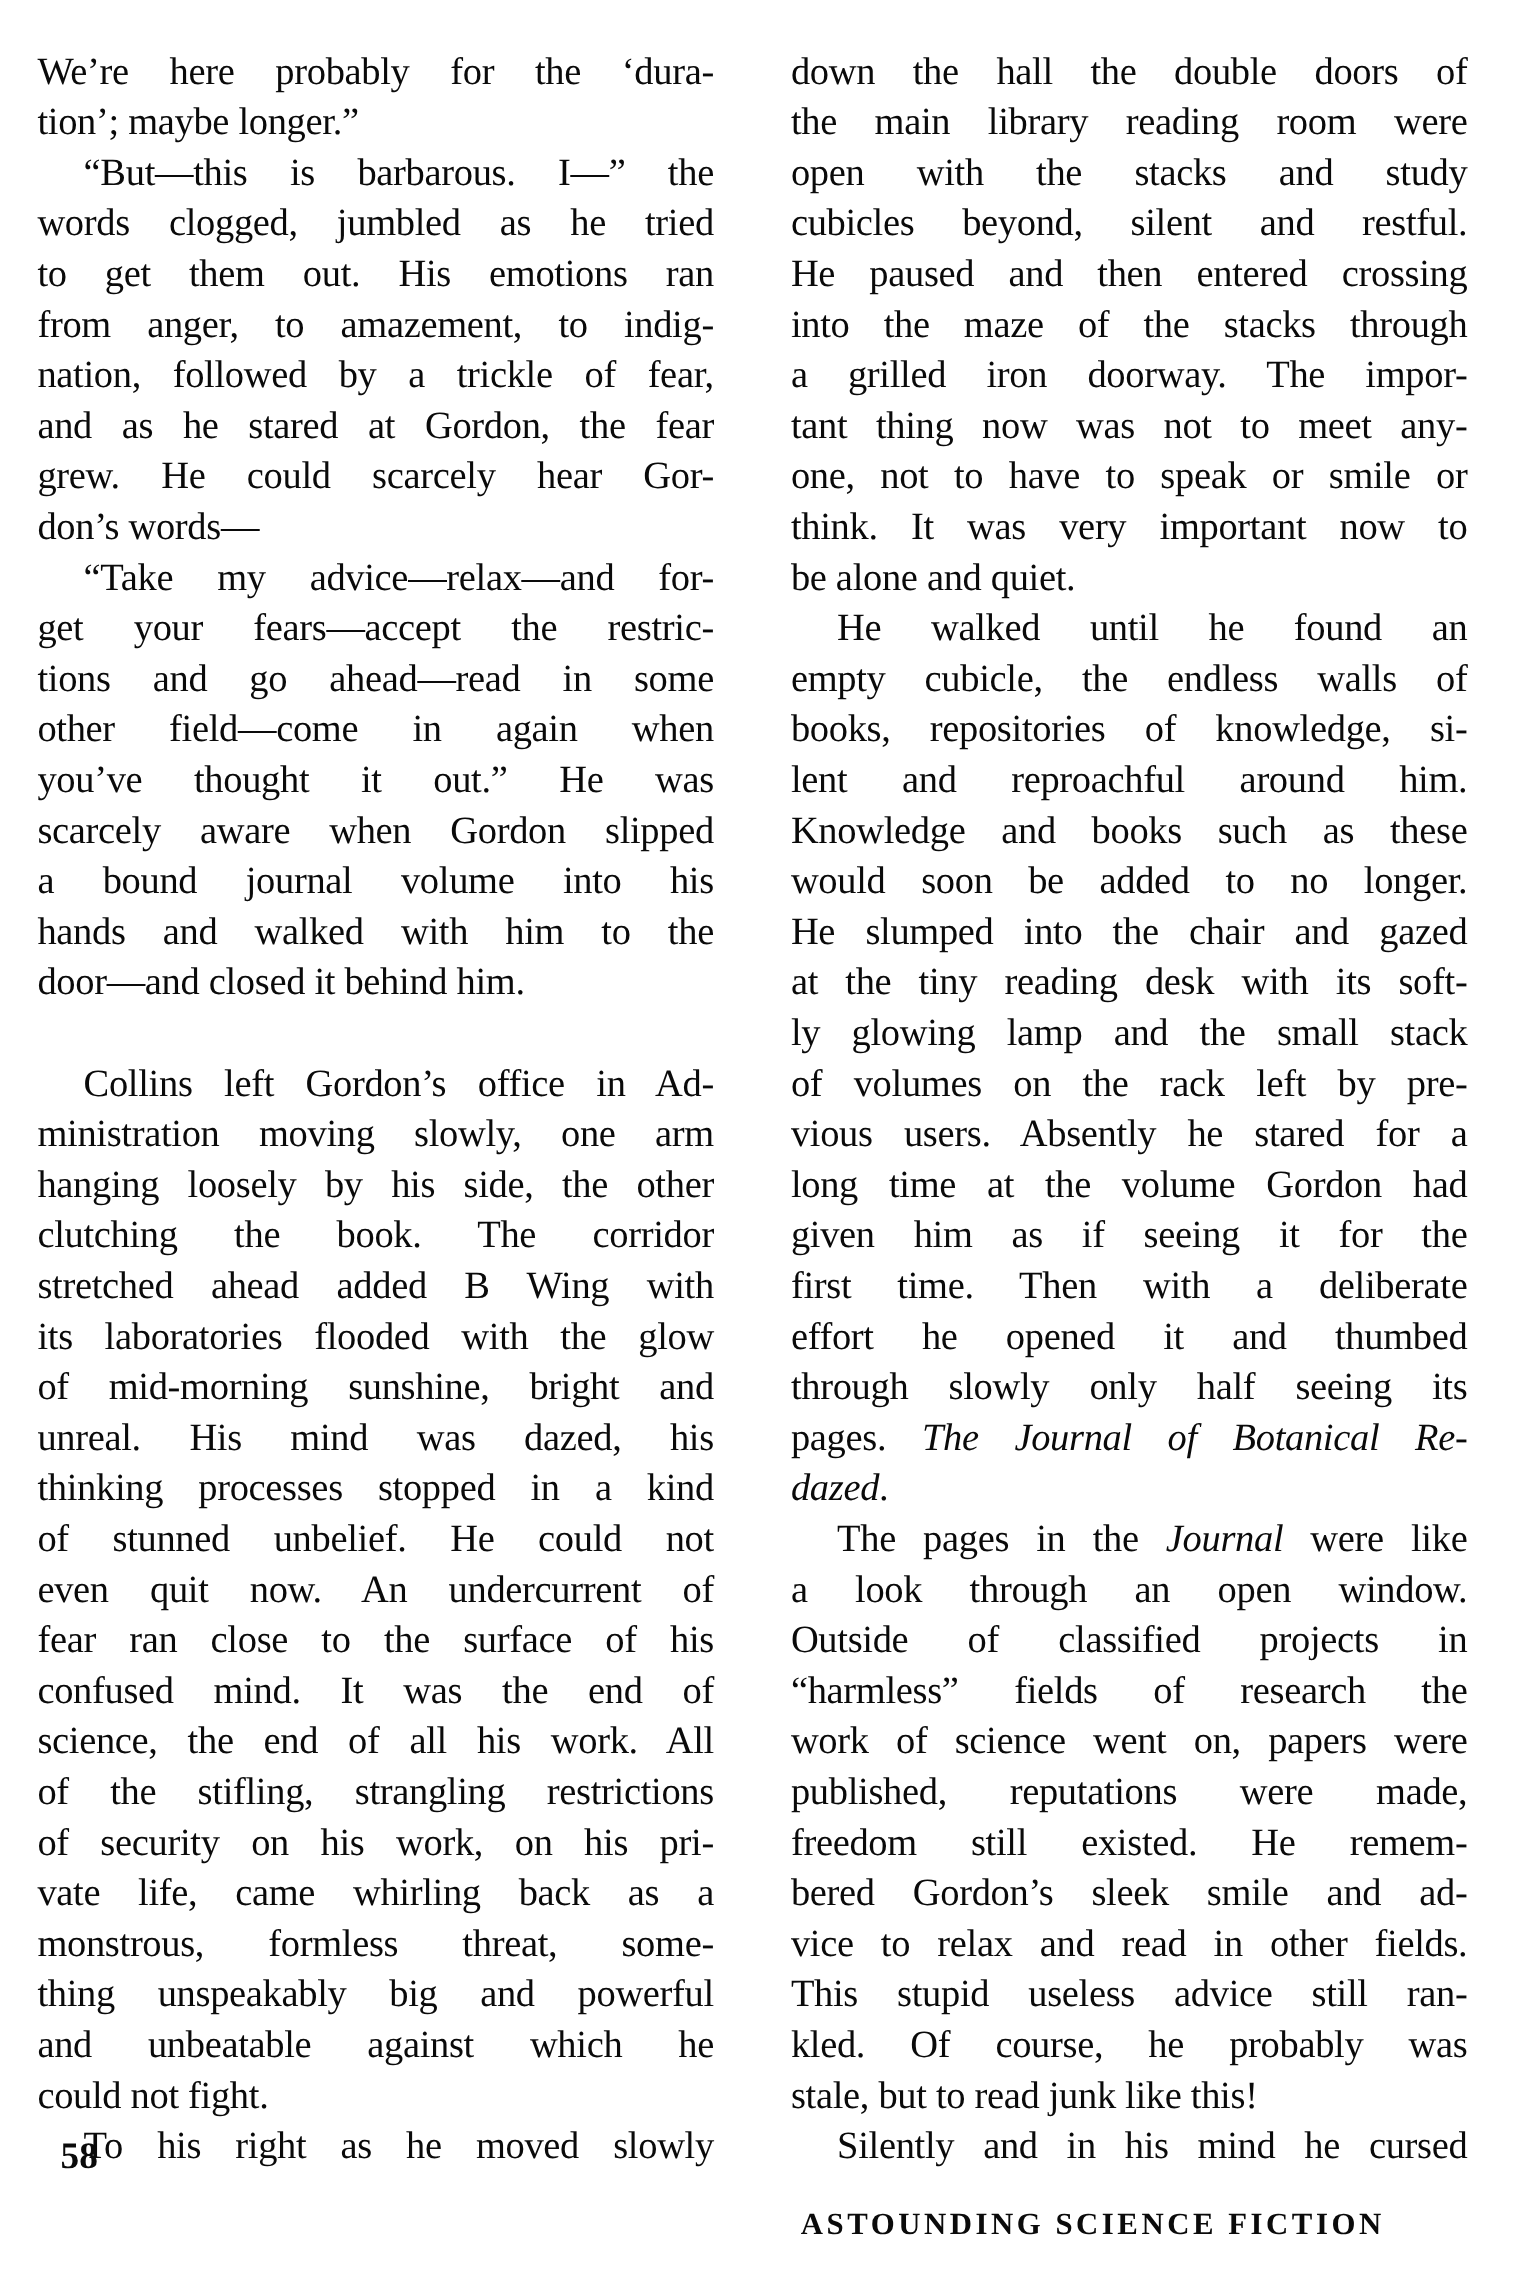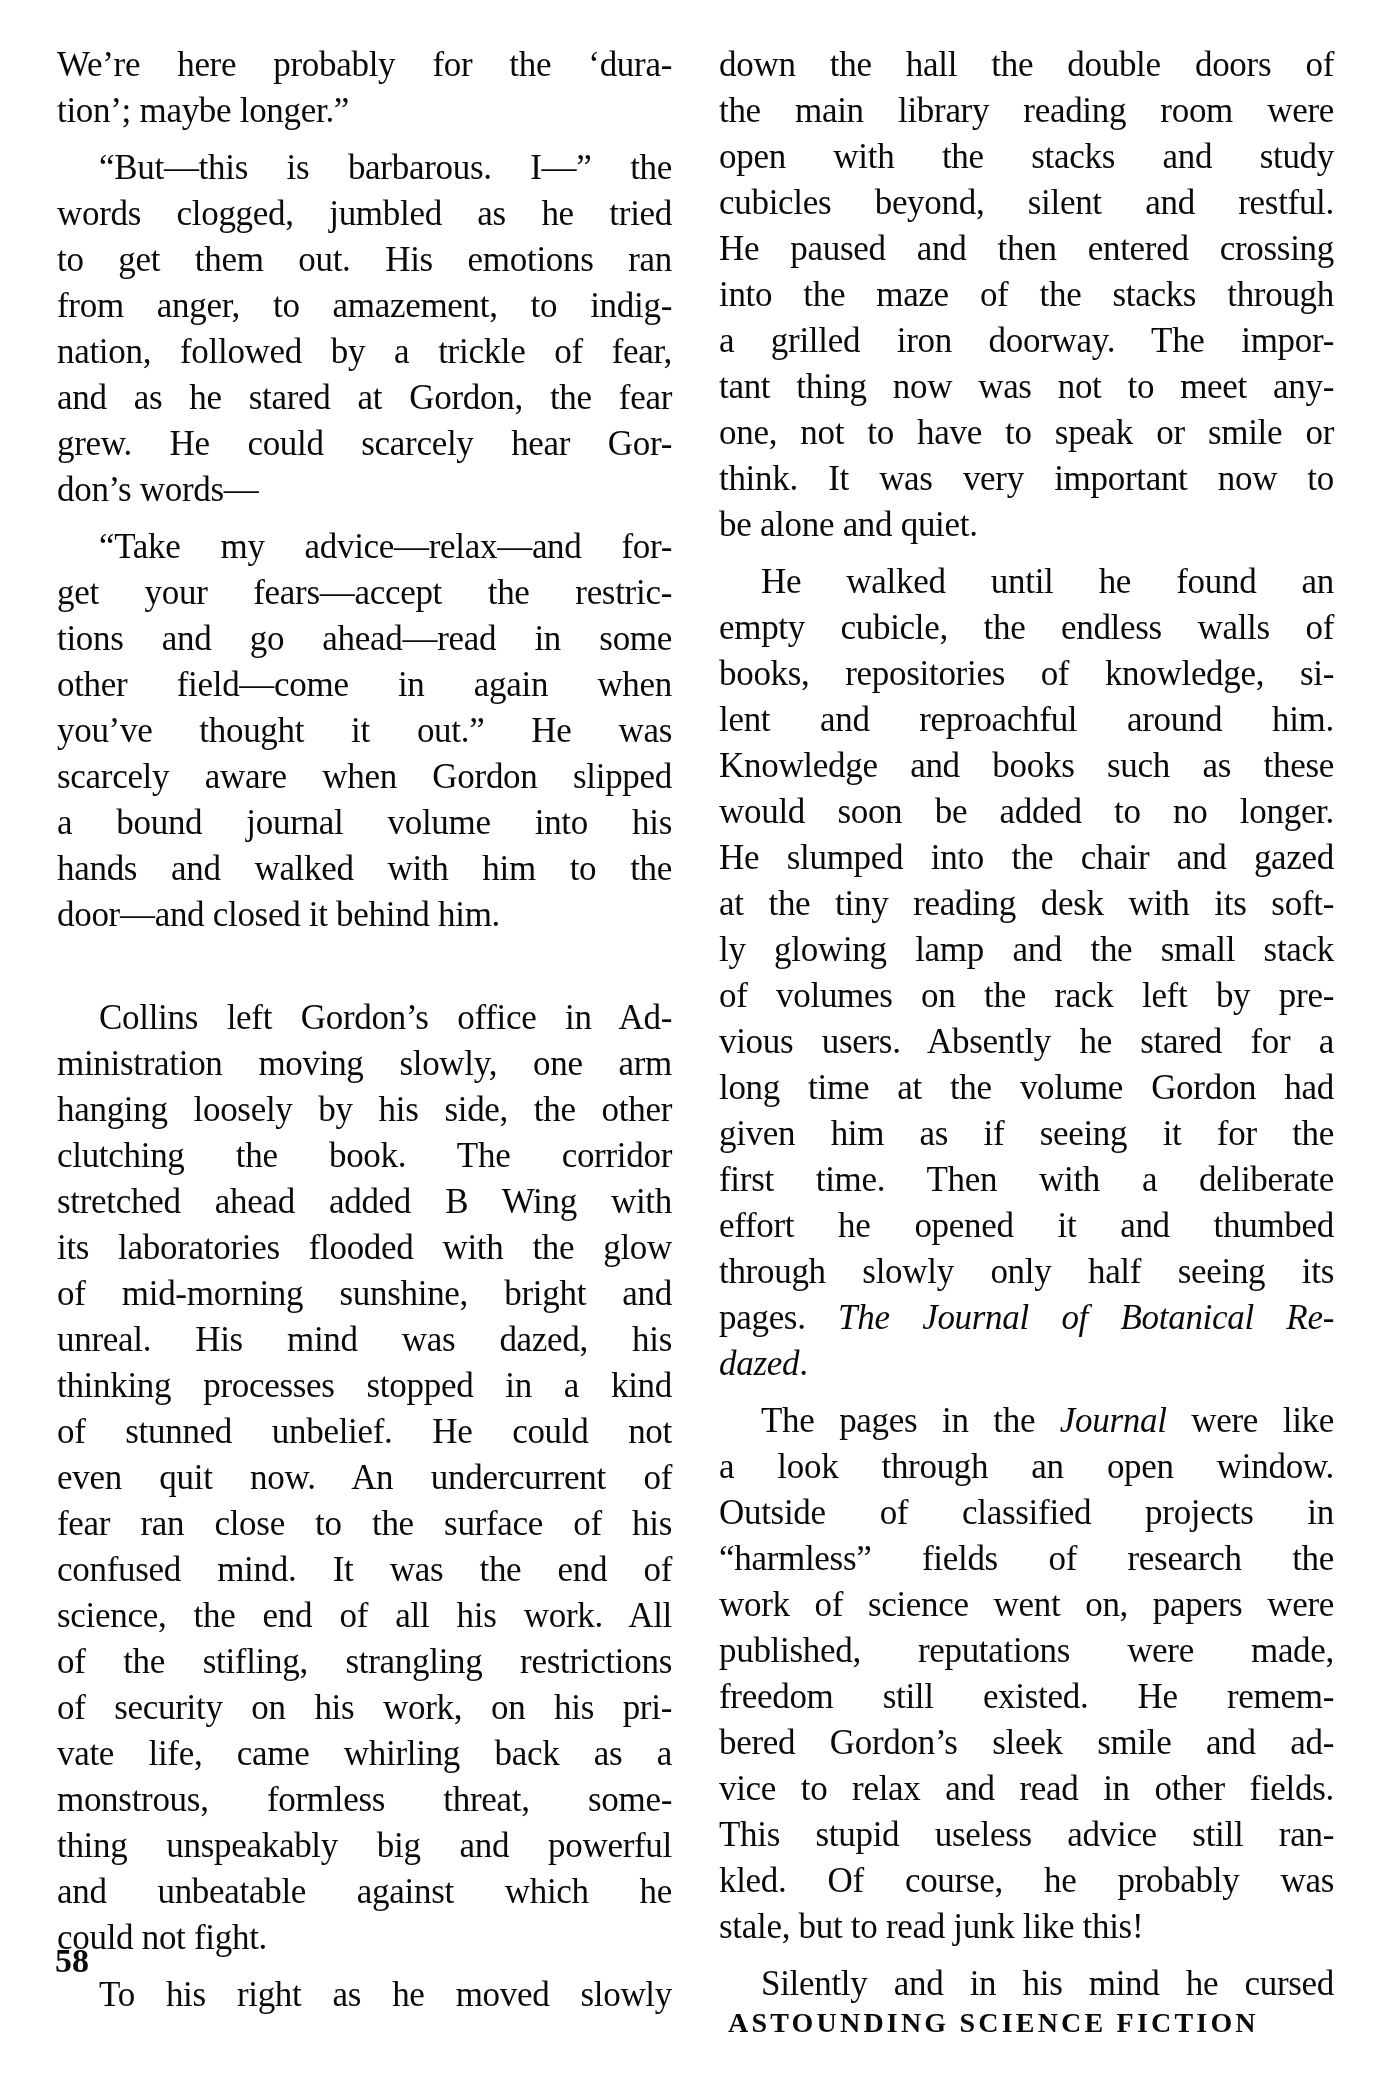--- a/index.html
+++ b/index.html
@@ -8,32 +8,32 @@
   .column {
     position: absolute;
     top: 42px;
     width: 615px;
     font-family: "Liberation Serif", "DejaVu Serif", serif;
     font-size: 35px;
     line-height: 46px;
     color: #0a0a0a;
     letter-spacing: -0.3px;
   }
-  .col-left { left: 57px; }
+  .col-left { left: 34px; }
   .col-right { left: 719px; }
   .line {
     display: block;
     height: 46px;
     white-space: nowrap;
     text-align: justify;
     text-align-last: justify;
     overflow: visible;
   }
   .line.last { text-align-last: left; }
-  .line.indent { padding-left: 42px; margin-top: 11px; }
+  .line.indent { padding-left: 42px; }
   .line.blank { height: 46px; }
   .it { font-style: italic; }
   .footer-page {
     position: absolute;
     left: 55px; top: 1944px;
     font-family: "Liberation Serif", "DejaVu Serif", serif;
     font-weight: bold;
     font-size: 34px;
     color: #0a0a0a;
     line-height: 34px;

